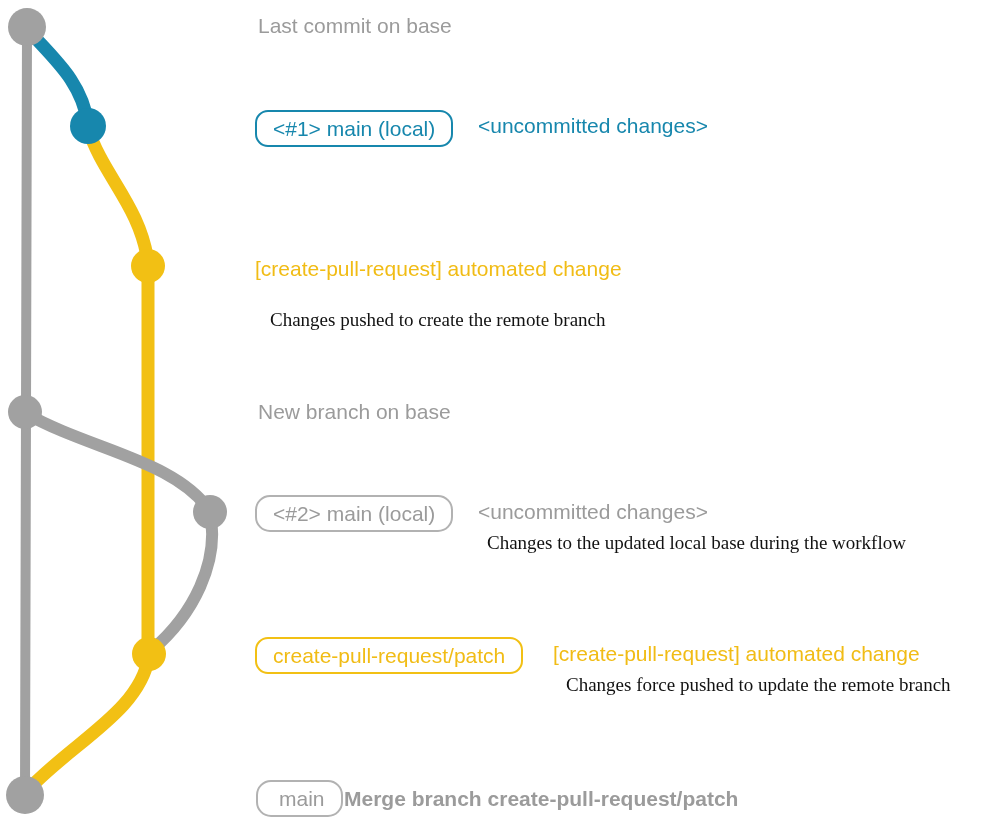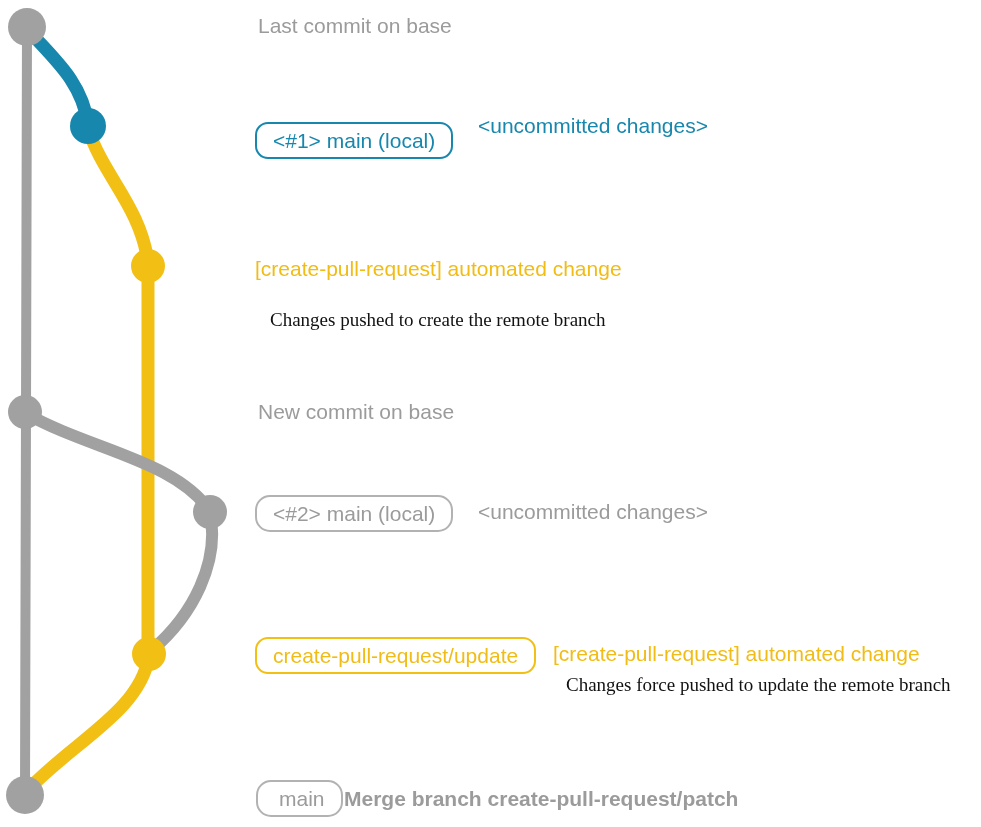--- a/index.html
+++ b/index.html
@@ -43,21 +43,21 @@
     justify-content:center;
     height:37px;
     padding:0 16px;
     border:2px solid;
     border-radius:13px;
     font-family:"Liberation Sans",sans-serif;
     font-size:21px;
     white-space:nowrap;
     background:#ffffff;
   }
-  .badge.blue{border-color:var(--blue);color:var(--blue);margin-top:12px;}
+  .badge.blue{border-color:var(--blue);color:var(--blue);}
   .badge.yellow{border-color:var(--yellow);color:var(--yellow-text);}
   .badge.gray{border-color:var(--gray-border);color:var(--gray-text);border-radius:15px;}
 
   
   .s-gray{stroke:var(--gray);fill:none;stroke-linecap:round;}
   .s-blue{stroke:var(--blue);fill:none;stroke-linecap:round;}
   .s-yellow{stroke:var(--yellow);fill:none;stroke-linecap:round;}
   .f-gray{fill:var(--gray);}
   .f-blue{fill:var(--blue);}
   .f-yellow{fill:var(--yellow);}
@@ -93,25 +93,26 @@
   </svg>
 
   <div class="lbl gray" style="left:258px;top:13px;">Last commit on base</div>
 
   <div class="badge blue" style="left:255px;top:110px;">&lt;#1&gt; main (local)</div>
   <div class="lbl blue" style="left:478px;top:113px;">&lt;uncommitted changes&gt;</div>
 
   <div class="lbl yellow" style="left:255px;top:256px;">[create-pull-request] automated change</div>
   <div class="desc" style="left:270px;top:288px;margin-top:20px;">Changes pushed to create the remote branch</div>
 
-  <div class="lbl gray" style="left:258px;top:399px;">New commit on base</div>
+  <div class="lbl gray" style="left:258px;top:399px;">New branch on base</div>
 
   <div class="badge gray" style="left:255px;top:495px;">&lt;#2&gt; main (local)</div>
   <div class="lbl gray" style="left:478px;top:499px;">&lt;uncommitted changes&gt;</div>
+  <div class="desc" style="left:487px;top:531px;">Changes to the updated local base during the workflow</div>
 
-  <div class="badge yellow" style="left:255px;top:637px;">create-pull-request/update</div>
+  <div class="badge yellow" style="left:255px;top:637px;">create-pull-request/patch</div>
   <div class="lbl yellow" style="left:553px;top:641px;">[create-pull-request] automated change</div>
   <div class="desc" style="left:566px;top:673px;">Changes force pushed to update the remote branch</div>
 
   <div class="badge gray" style="left:256px;top:780px;padding-left:21px;">main</div>
   <div class="lbl gray" style="left:344px;top:786px;font-weight:bold;">Merge branch create-pull-request/patch</div>
 
 </div>
 
 </body></html>

